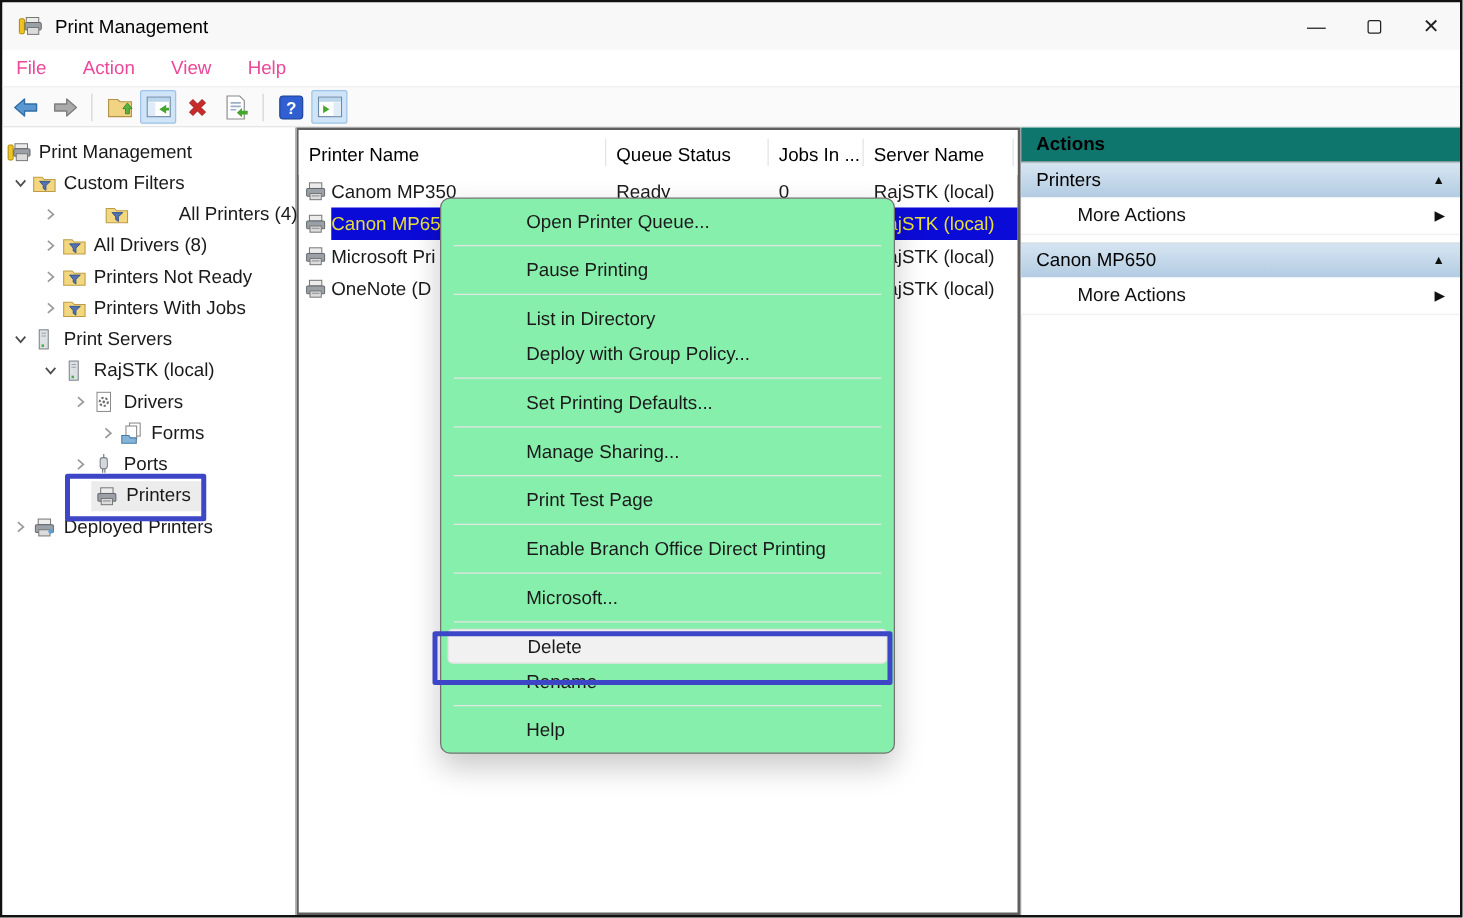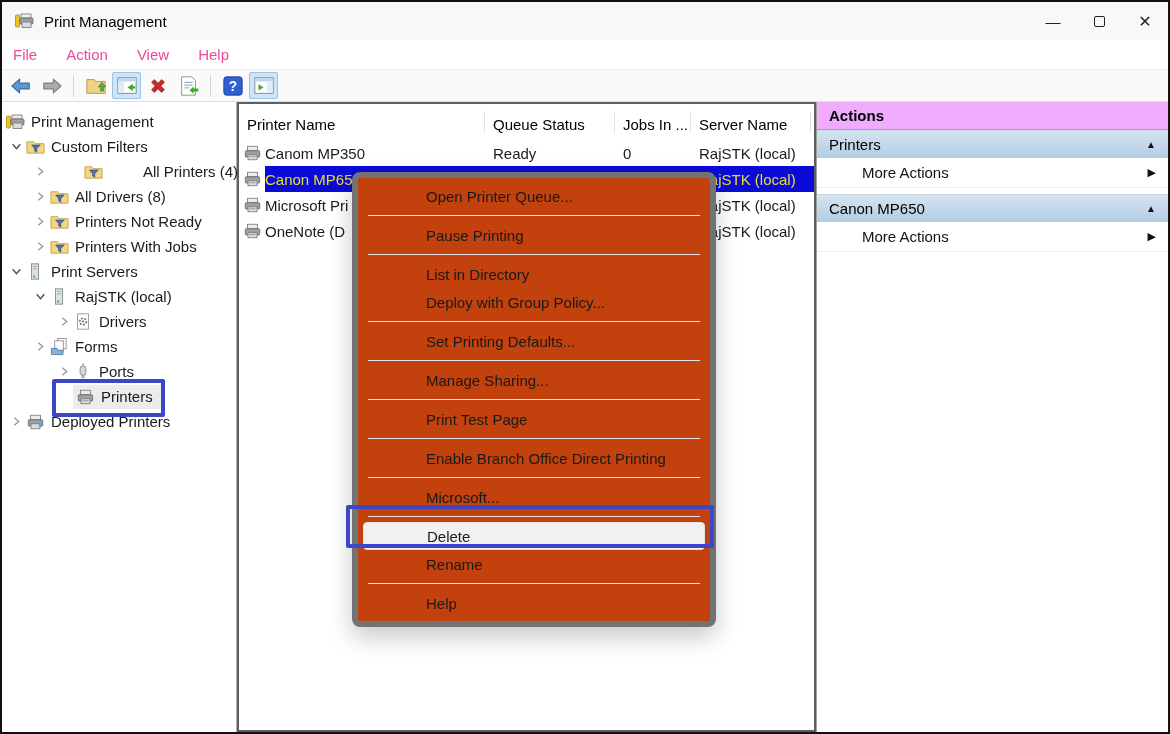--- a/index.html
+++ b/index.html
@@ -50,30 +50,30 @@
   .hcell { height:22px; display:flex; align-items:flex-end; padding-left:8px;
     border-right:1px solid #e4e4e4; color:#000; }
   .lrow { height:26px; display:flex; align-items:center; position:relative; }
   .lrow .licon { width:26px; flex:0 0 auto; display:inline-flex; align-items:center; justify-content:center; }
   .lrow-inner { flex:1; height:26px; display:flex; align-items:center; }
   .lrow-inner.selected { background:#0b0bd8; color:#e6df3a; }
   .lcell { padding-left:8px; white-space:nowrap; overflow:hidden; }
   .lcell.first { padding-left:0; }
 
   
-  .context-menu { position:absolute; left:352px; top:172px; width:364px; background:#c2410c;
-    border:6px solid #737373; border-radius:8px; box-shadow:0 10px 24px rgba(0,0,0,.22);
+  .context-menu { position:absolute; left:352px; top:158px; width:364px; background:#86efac;
+    border:1px solid #737373; border-radius:8px; box-shadow:0 10px 24px rgba(0,0,0,.22);
     padding:4px 0; z-index:40; }
   .cm-item { height:28px; display:flex; align-items:center; padding-left:68px; color:#1a1a1a; white-space:nowrap; }
   .cm-item.hl { background:#f1f1f1; border:1px solid #e2e2e2; border-radius:4px; margin:0 5px; padding-left:63px; }
   .cm-sep { height:1px; background:#e5e5e5; margin:5px 10px; }
 
   
   .actions-title { height:28px; display:flex; align-items:center; padding-left:12px; font-weight:bold;
-    color:#000; border-bottom:1px solid #a6a6a6; background:#f0abfc; }
+    color:#000; border-bottom:1px solid #a6a6a6; background:#0f766e; }
   .sec-bar { height:28px; display:flex; align-items:center; padding:0 12px; color:#000;
     background:linear-gradient(#d6e4f1,#b2cce2); border-top:1px solid #c6d6e4; }
   .sec-bar .tri { margin-left:auto; font-size:10px; color:#111; }
   .sec-item { height:30px; display:flex; align-items:center; padding:0 12px 0 45px; color:#111;
     border-bottom:1px solid #f0f0f0; background:#fff; }
   .sec-item .tri { margin-left:auto; font-size:11px; color:#111; }
   .sec-gap { height:6px; background:#fff; }
 
   
   .anno { position:absolute; border:4px solid #3e46c8; border-radius:2px; z-index:60; pointer-events:none; }
@@ -303,21 +303,21 @@
           </span>
           <span class="icon">
             <svg width="18" height="19" viewBox="0 0 20 20">
               <rect x="4" y="1.5" width="12" height="17" fill="#fff" stroke="#8a8a8a" stroke-width="0.9"></rect>
               <circle cx="10" cy="10" r="3.6" fill="none" stroke="#6d6d6d" stroke-width="1.8" stroke-dasharray="2 1.6"></circle>
               <circle cx="10" cy="10" r="1.2" fill="#6d6d6d"></circle>
             </svg>
           </span>
           <span>Drivers</span>
         </div>
-        <div class="trow" style="padding-left: 29px;">
+        <div class="trow" style="padding-left: 75px;">
           <span class="chev">
             <svg width="13" height="13" viewBox="0 0 12 12">
               <path d="M4 2.5l4 3.5-4 3.5" fill="none" stroke="#9a9a9a" stroke-width="1.3"></path>
             </svg>
           </span>
           <span class="icon">
             <svg width="19" height="19" viewBox="0 0 20 20">
               <rect x="8" y="1.5" width="9" height="11" fill="#fff" stroke="#8a8a8a" stroke-width="0.9"></rect>
               <rect x="5" y="4" width="9" height="11" fill="#fff" stroke="#8a8a8a" stroke-width="0.9"></rect>
               <path d="M1.5 12h6l1.2 2h5v4.5H1.5z" fill="#84b4d9" stroke="#4a7ba6" stroke-width="0.9"></path>

